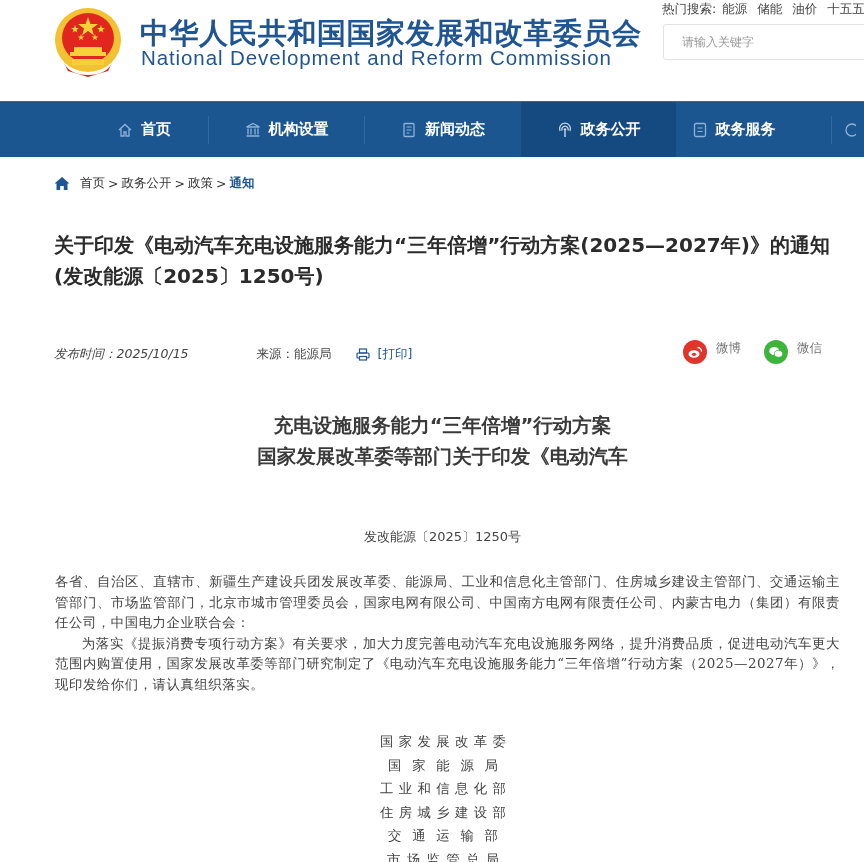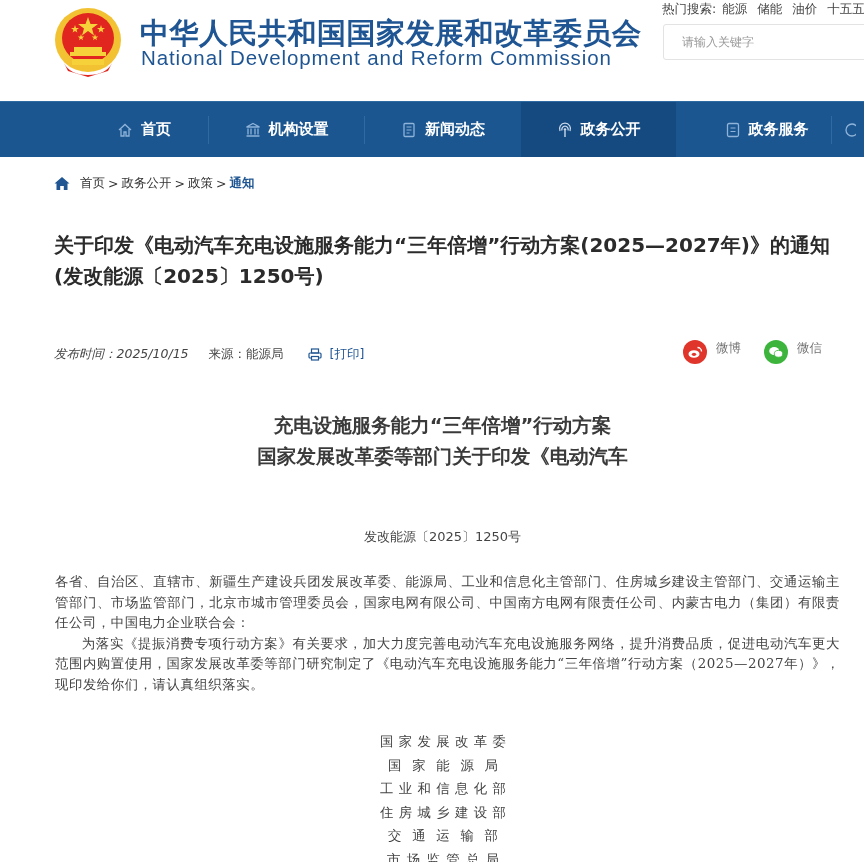--- a/index.html
+++ b/index.html
@@ -31,21 +31,21 @@
     .crumb a { color: #333; text-decoration: none; cursor: pointer; }
     .crumb .sep { margin: 0 3px; color: #333; }
     .crumb .cur { color: #1f5592; font-weight: bold; }
 
     
     .title { position: absolute; left: 54px; top: 230px; width: 780px; font-size: 20px; font-weight: bold; color: #2b2b2b; line-height: 31px; }
 
     
     .meta { position: absolute; left: 54px; top: 346px; font-size: 12.5px; color: #444; white-space: nowrap; display: flex; align-items: center; }
     .meta .m-time { margin-right: 20px; font-style: italic; }
-    .meta .m-src { margin-right: 24px; }
+    .meta .m-src { margin-right: 24px; margin-left: 48px; }
     .meta .print { color: #1f5592; display: flex; align-items: center; cursor: pointer; }
     .meta .print svg { margin-right: 8px; }
     .share { position: absolute; top: 340px; display: flex; align-items: flex-start; font-size: 12.5px; color: #737373; cursor: pointer; padding-left: 12px; }
     .share .circ { width: 24px; height: 24px; border-radius: 50%; margin-right: 9px; display: flex; align-items: center; justify-content: center; }
 
     
     .doc-title { position: absolute; left: 200px; top: 410px; width: 485px; text-align: center; font-size: 19.5px; font-weight: bold; color: #3a3a3a; line-height: 31px; }
     .doc-no { position: absolute; left: 200px; top: 528px; width: 485px; text-align: center; font-size: 13px; color: #444; }
     .body-text { position: absolute; left: 55px; top: 572px; width: 785px; font-family: "DejaVu Serif", "Liberation Serif", serif; font-size: 13.4px; color: #444; line-height: 20.6px; text-align: justify; letter-spacing: 0.55px; }
     .body-text p.indent { text-indent: 2em; }
@@ -109,21 +109,21 @@
   </div>
   <div class="nav-item active" style="left:521px;width:155px;">
     <svg class="nicon" viewBox="0 0 16 16">
         <path d="M3 9 A5.5 5.5 0 1 1 13 9" fill="none" stroke="#c9d9ea" stroke-width="1.3"></path>
         <path d="M5 8.5 A3.2 3.2 0 1 1 11 8.5" fill="none" stroke="#c9d9ea" stroke-width="1.3"></path>
         <circle cx="8" cy="7.5" r="1.3" fill="#c9d9ea"></circle>
         <path d="M8 8.5 V15" stroke="#c9d9ea" stroke-width="1.4"></path>
       </svg>
     <span>政务公开</span>
   </div>
-  <div class="nav-item" style="left:689px;width:155px;">
+  <div class="nav-item" style="left:656px;width:155px;">
     <svg class="nicon" viewBox="0 0 16 16">
         <rect x="2.5" y="1.5" width="11" height="13" rx="1.5" fill="none" stroke="#8fb3d9" stroke-width="1.3"></rect>
         <path d="M5.5 6 H10.5 M5.5 9.5 H10.5" stroke="#8fb3d9" stroke-width="1.2"></path>
       </svg>
     <span>政务服务</span>
   </div>
   <div class="nav-sep" style="left:831px;"></div>
   <div class="nav-item" style="left:832px;width:40px;">
     <svg class="nicon" viewBox="0 0 16 16">
         <circle cx="12" cy="8" r="6" fill="none" stroke="#8fb3d9" stroke-width="1.3"></circle>

